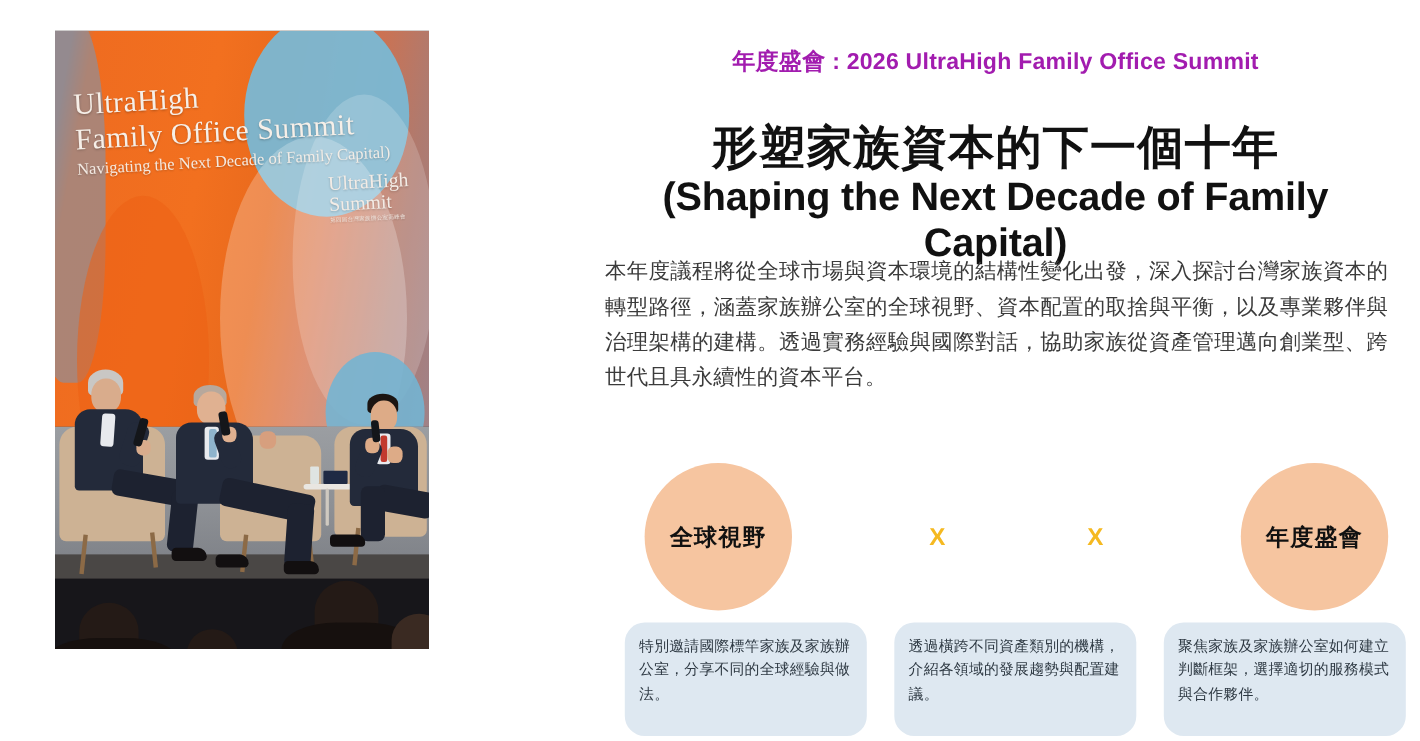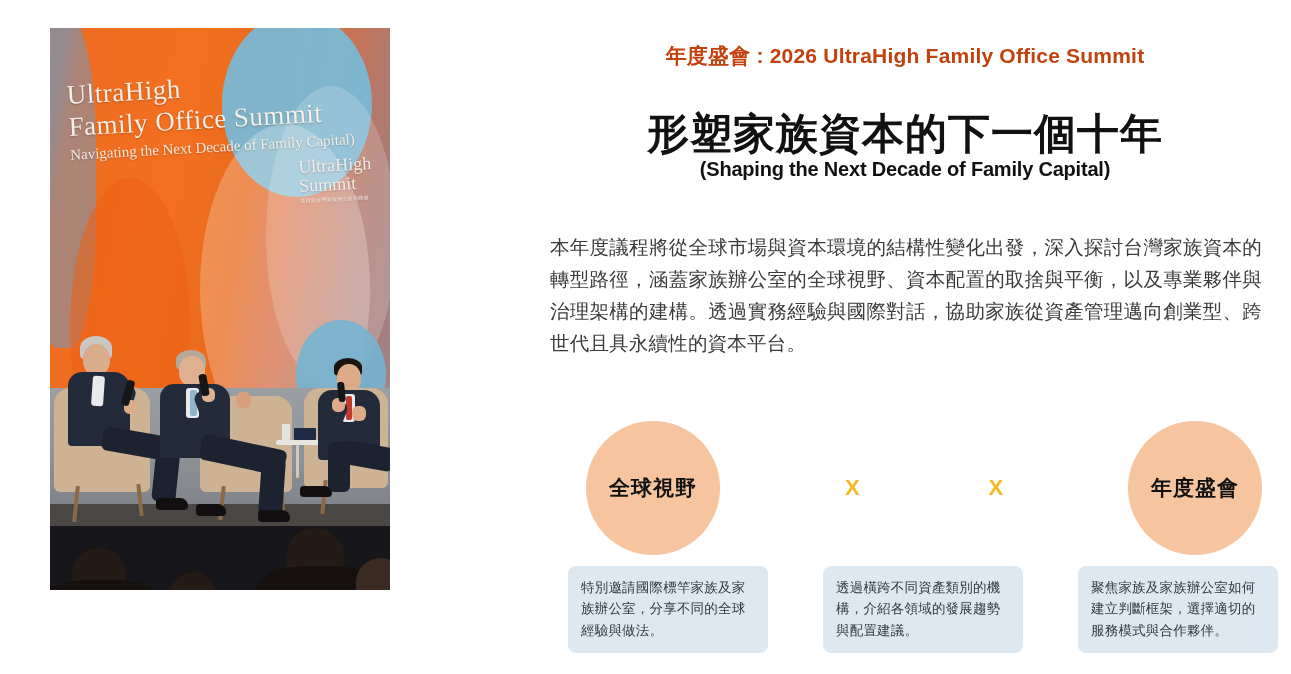--- a/index.html
+++ b/index.html
@@ -164,21 +164,21 @@
     position: absolute;
     left: 548px; top: 0;
     width: 714px; height: 674px;
   }
 
   .eyebrow {
     position: absolute;
     left: 0; top: 42px;
     width: 714px;
     text-align: center;
-    color: #c2410c;
+    color: #a21caf;
     font-size: 21px;
     font-weight: bold;
     letter-spacing: .2px;
     white-space: nowrap;
   }
 
   .title-zh {
     position: absolute;
     left: 0; top: 106px;
     width: 714px;
@@ -188,21 +188,21 @@
     font-weight: bold;
     letter-spacing: 1px;
   }
 
   .title-en {
     position: absolute;
     left: 0; top: 158px;
     width: 714px;
     text-align: center;
     color: #111111;
-    font-size: 20px;
+    font-size: 36px;
     font-weight: bold;
     letter-spacing: -.2px;
   }
 
   .body-copy {
     position: absolute;
     left: 2px; top: 232px;
     width: 712px;
     color: #3b3b3b;
     font-size: 19.5px;
@@ -249,24 +249,24 @@
   
   .captions {
     position: absolute;
     left: 20px; top: 566px;
     width: 710px;
     display: flex;
     justify-content: space-between;
     align-items: flex-start;
   }
   .caption-box {
-    width: 200px;
+    width: 220px;
     background: #dee8f1;
-    border-radius: 8px;
-    padding: 11px 13px 12px 13px;
+    border-radius: 18px;
+    padding: 11px 13px 28px 13px;
     color: #2f3a44;
     font-size: 13.5px;
     line-height: 1.58;
     letter-spacing: .2px;
     text-align: left;
   }
 </style>
 </head>
 <body>
 

